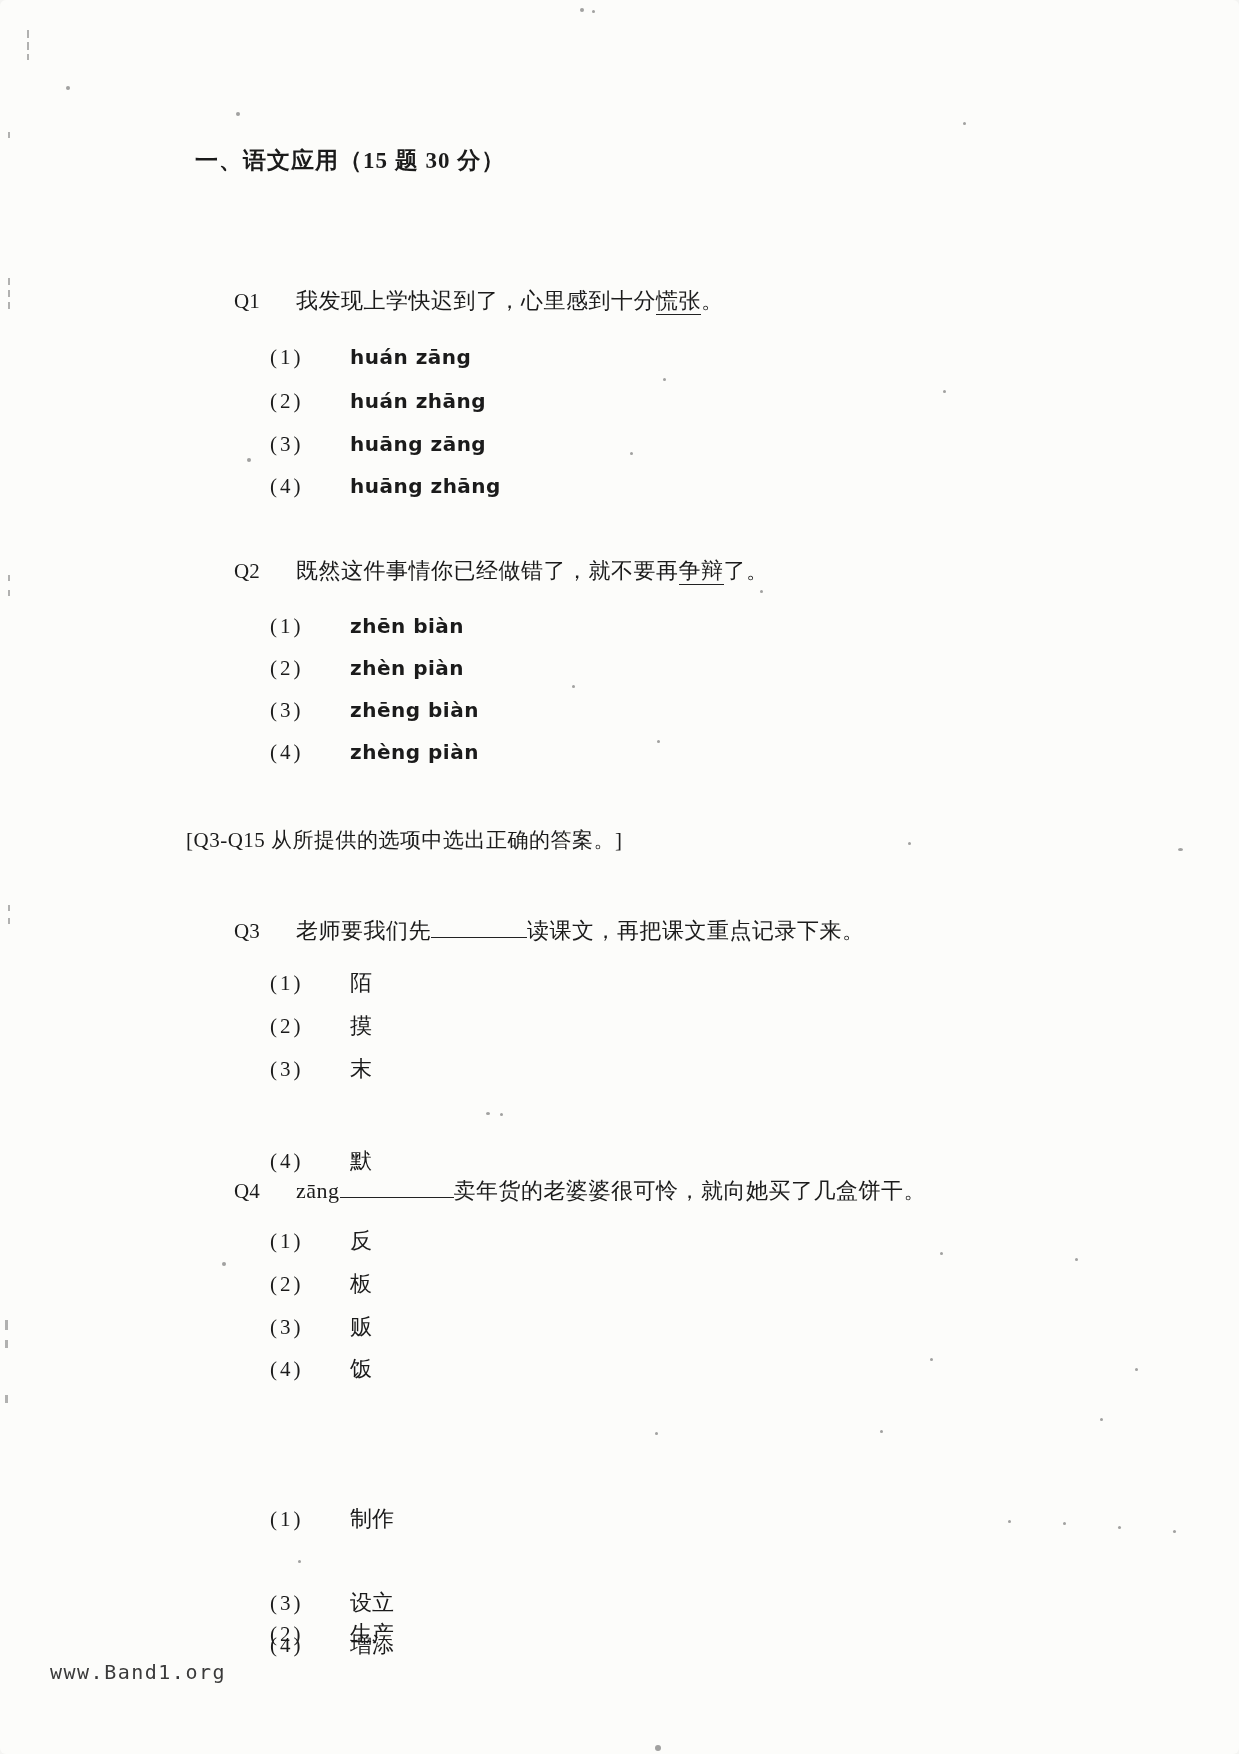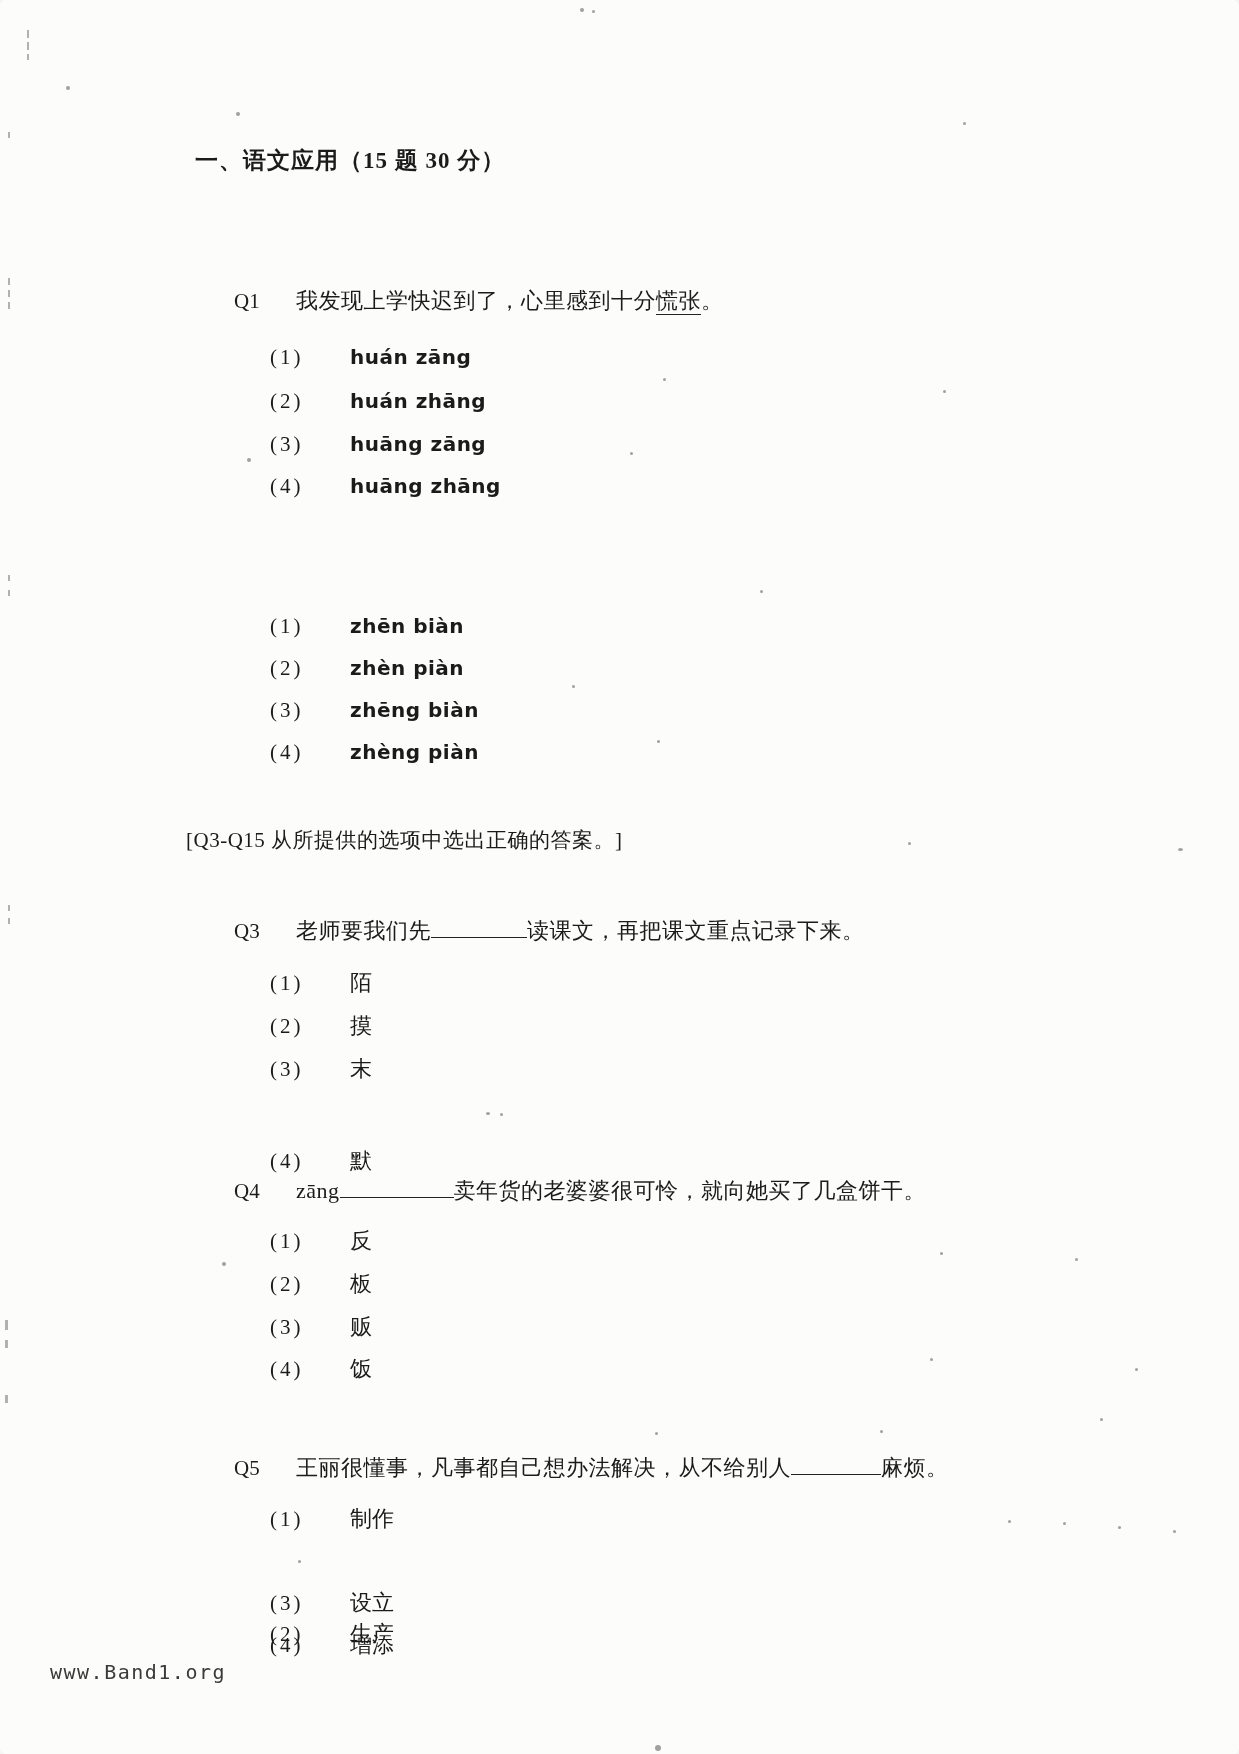--- a/index.html
+++ b/index.html
@@ -107,20 +107,23 @@
   <div class="line opt-line" style="top:389px">
     <span class="opt-label">(2)</span><span class="opt-text pinyin">huán zhāng</span>
   </div>
   <div class="line opt-line" style="top:432px">
     <span class="opt-label">(3)</span><span class="opt-text pinyin">huāng zāng</span>
   </div>
   <div class="line opt-line" style="top:474px">
     <span class="opt-label">(4)</span><span class="opt-text pinyin">huāng zhāng</span>
   </div>
 
+  <div class="line q-line" style="top:558px">
+    <span class="q-num">Q2</span><span class="q-text"><span>既然这件事情你已经做错了，就不要再</span><span class="underlined">争辩</span><span>了。</span></span>
+  </div>
   <div class="line opt-line" style="top:614px">
     <span class="opt-label">(1)</span><span class="opt-text pinyin">zhēn biàn</span>
   </div>
   <div class="line opt-line" style="top:656px">
     <span class="opt-label">(2)</span><span class="opt-text pinyin">zhèn piàn</span>
   </div>
   <div class="line opt-line" style="top:698px">
     <span class="opt-label">(3)</span><span class="opt-text pinyin">zhēng biàn</span>
   </div>
   <div class="line opt-line" style="top:740px">
@@ -154,23 +157,20 @@
   <div class="line opt-line" style="top:1271px">
     <span class="opt-label">(2)</span><span class="opt-text hanzi-opt">板</span>
   </div>
   <div class="line opt-line" style="top:1314px">
     <span class="opt-label">(3)</span><span class="opt-text hanzi-opt">贩</span>
   </div>
   <div class="line opt-line" style="top:1356px">
     <span class="opt-label">(4)</span><span class="opt-text hanzi-opt">饭</span>
   </div>
 
-  <div class="line q-line" style="top:1455px">
-    <span class="q-num">Q5</span><span class="q-text"><span>王丽很懂事，凡事都自己想办法解决，从不给别人</span><span class="blank blank-q5"></span><span>麻烦。</span></span>
-  </div>
   <div class="line opt-line" style="top:1506px">
     <span class="opt-label">(1)</span><span class="opt-text hanzi-opt">制作</span>
   </div>
   <div class="line opt-line" style="top:1621px">
     <span class="opt-label">(2)</span><span class="opt-text hanzi-opt">生产</span>
   </div>
   <div class="line opt-line" style="top:1590px">
     <span class="opt-label">(3)</span><span class="opt-text hanzi-opt">设立</span>
   </div>
   <div class="line opt-line" style="top:1632px">

